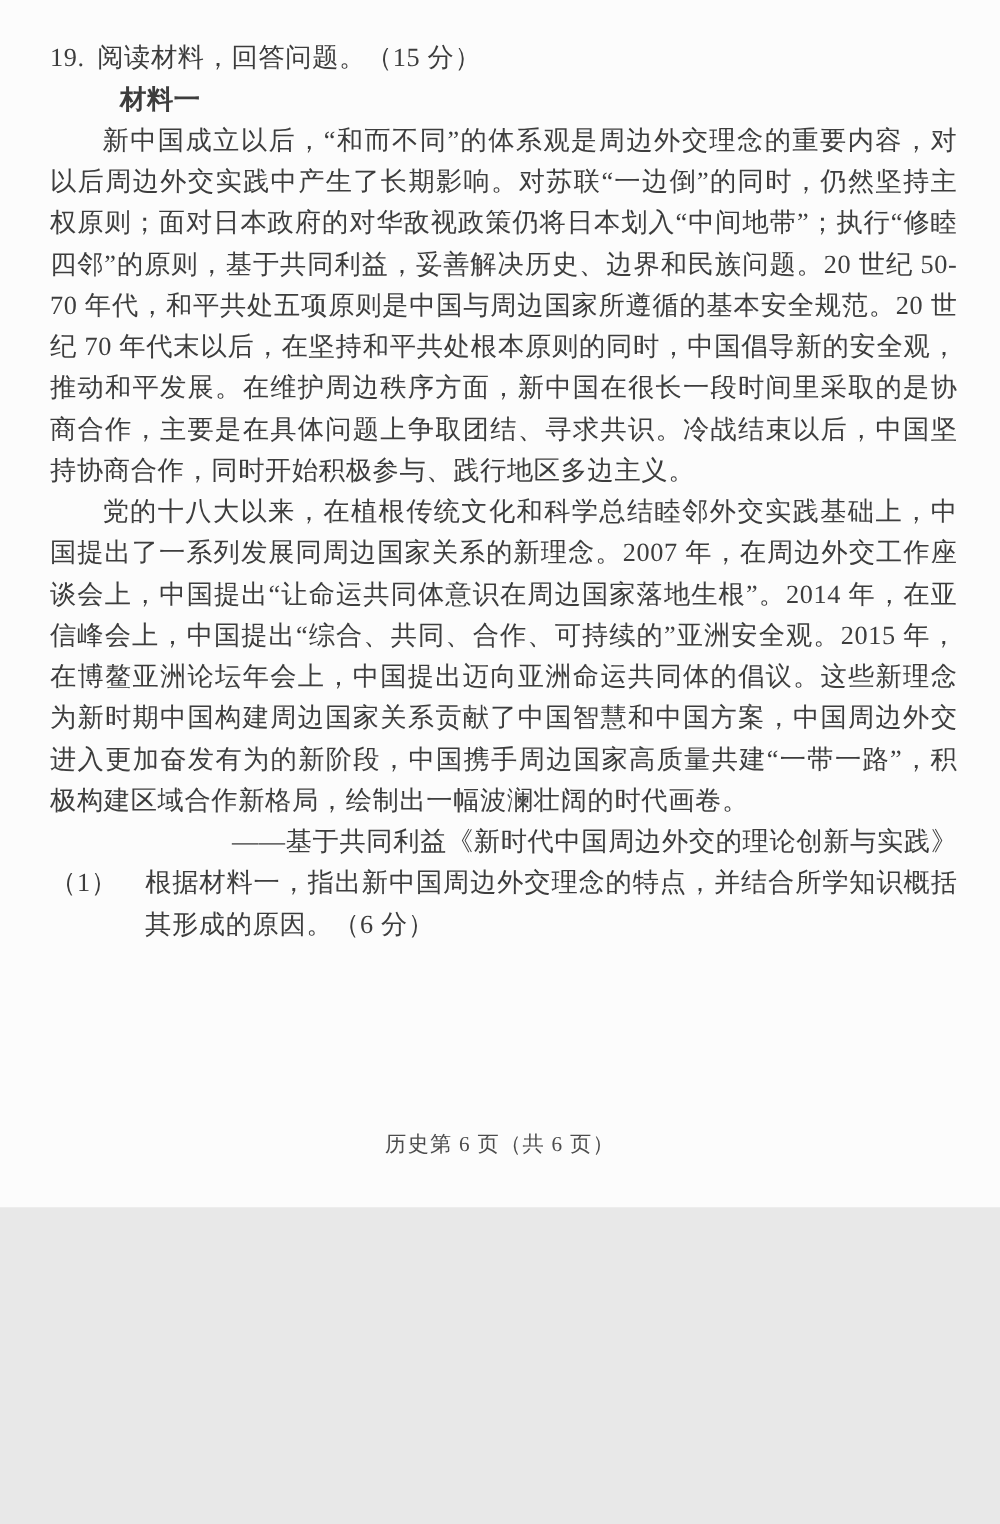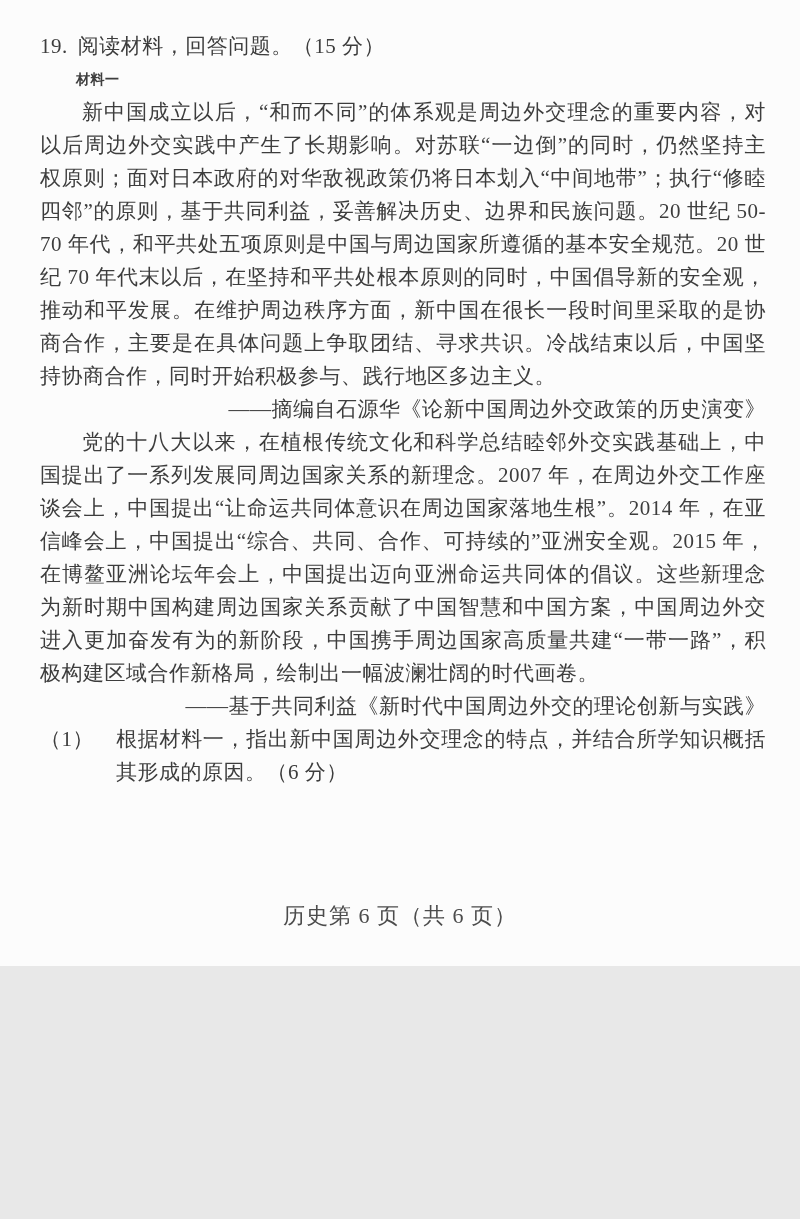--- a/index.html
+++ b/index.html
@@ -16,22 +16,22 @@
     line-height: 33px;
     letter-spacing: 0.5px;
     padding: 30px 34px 0 40px;
     overflow: hidden;
   }
   .q-header { white-space: nowrap; }
   .q-number { margin-right: 10px; }
   .material-label {
     font-family: "Liberation Sans", "DejaVu Sans", sans-serif;
     font-weight: 700;
-    font-size: 14px;
-    margin-left: 36px;
+    font-size: 21px;
+    margin-left: 56px;
   }
   .body-para {
     text-align: justify;
     text-indent: 2em;
   }
   .source-line {
     text-align: right;
   }
   .subq {
     text-align: justify;
@@ -42,39 +42,38 @@
     display: inline-block;
     width: 76px;
     text-indent: 0;
   }
   .footer {
     position: absolute;
     left: 0;
     bottom: 34px;
     width: 100%;
     text-align: center;
-    font-size: 22px;
+    font-size: 17px;
     letter-spacing: 1px;
     color: #4c4c4c;
   }
 </style>
 </head>
 <body>
 
 <div class="page">
 
   <div class="q-header">
     <span class="q-number">19.</span><span>阅读材料，回答问题。（15 分）</span>
   </div>
 
   <div class="material-label">材料一</div>
 
   <p class="body-para">新中国成立以后，“和而不同”的体系观是周边外交理念的重要内容，对以后周边外交实践中产生了长期影响。对苏联“一边倒”的同时，仍然坚持主权原则；面对日本政府的对华敌视政策仍将日本划入“中间地带”；执行“修睦四邻”的原则，基于共同利益，妥善解决历史、边界和民族问题。20 世纪 50-70 年代，和平共处五项原则是中国与周边国家所遵循的基本安全规范。20 世纪 70 年代末以后，在坚持和平共处根本原则的同时，中国倡导新的安全观，推动和平发展。在维护周边秩序方面，新中国在很长一段时间里采取的是协商合作，主要是在具体问题上争取团结、寻求共识。冷战结束以后，中国坚持协商合作，同时开始积极参与、践行地区多边主义。</p>
 
-  <div class="source-line">——摘编自石源华《论新中国周边外交政策的历史演变》</div>
 
 
   <p class="body-para">党的十八大以来，在植根传统文化和科学总结睦邻外交实践基础上，中国提出了一系列发展同周边国家关系的新理念。2007 年，在周边外交工作座谈会上，中国提出“让命运共同体意识在周边国家落地生根”。2014 年，在亚信峰会上，中国提出“综合、共同、合作、可持续的”亚洲安全观。2015 年，在博鳌亚洲论坛年会上，中国提出迈向亚洲命运共同体的倡议。这些新理念为新时期中国构建周边国家关系贡献了中国智慧和中国方案，中国周边外交进入更加奋发有为的新阶段，中国携手周边国家高质量共建“一带一路”，积极构建区域合作新格局，绘制出一幅波澜壮阔的时代画卷。</p>
 
   <div class="source-line">——基于共同利益《新时代中国周边外交的理论创新与实践》</div>
 
   <div class="subq">
     <span class="marker">（1）</span><span>根据材料一，指出新中国周边外交理念的特点，并结合所学知识概括其形成的原因。（6 分）</span>
   </div>
 

